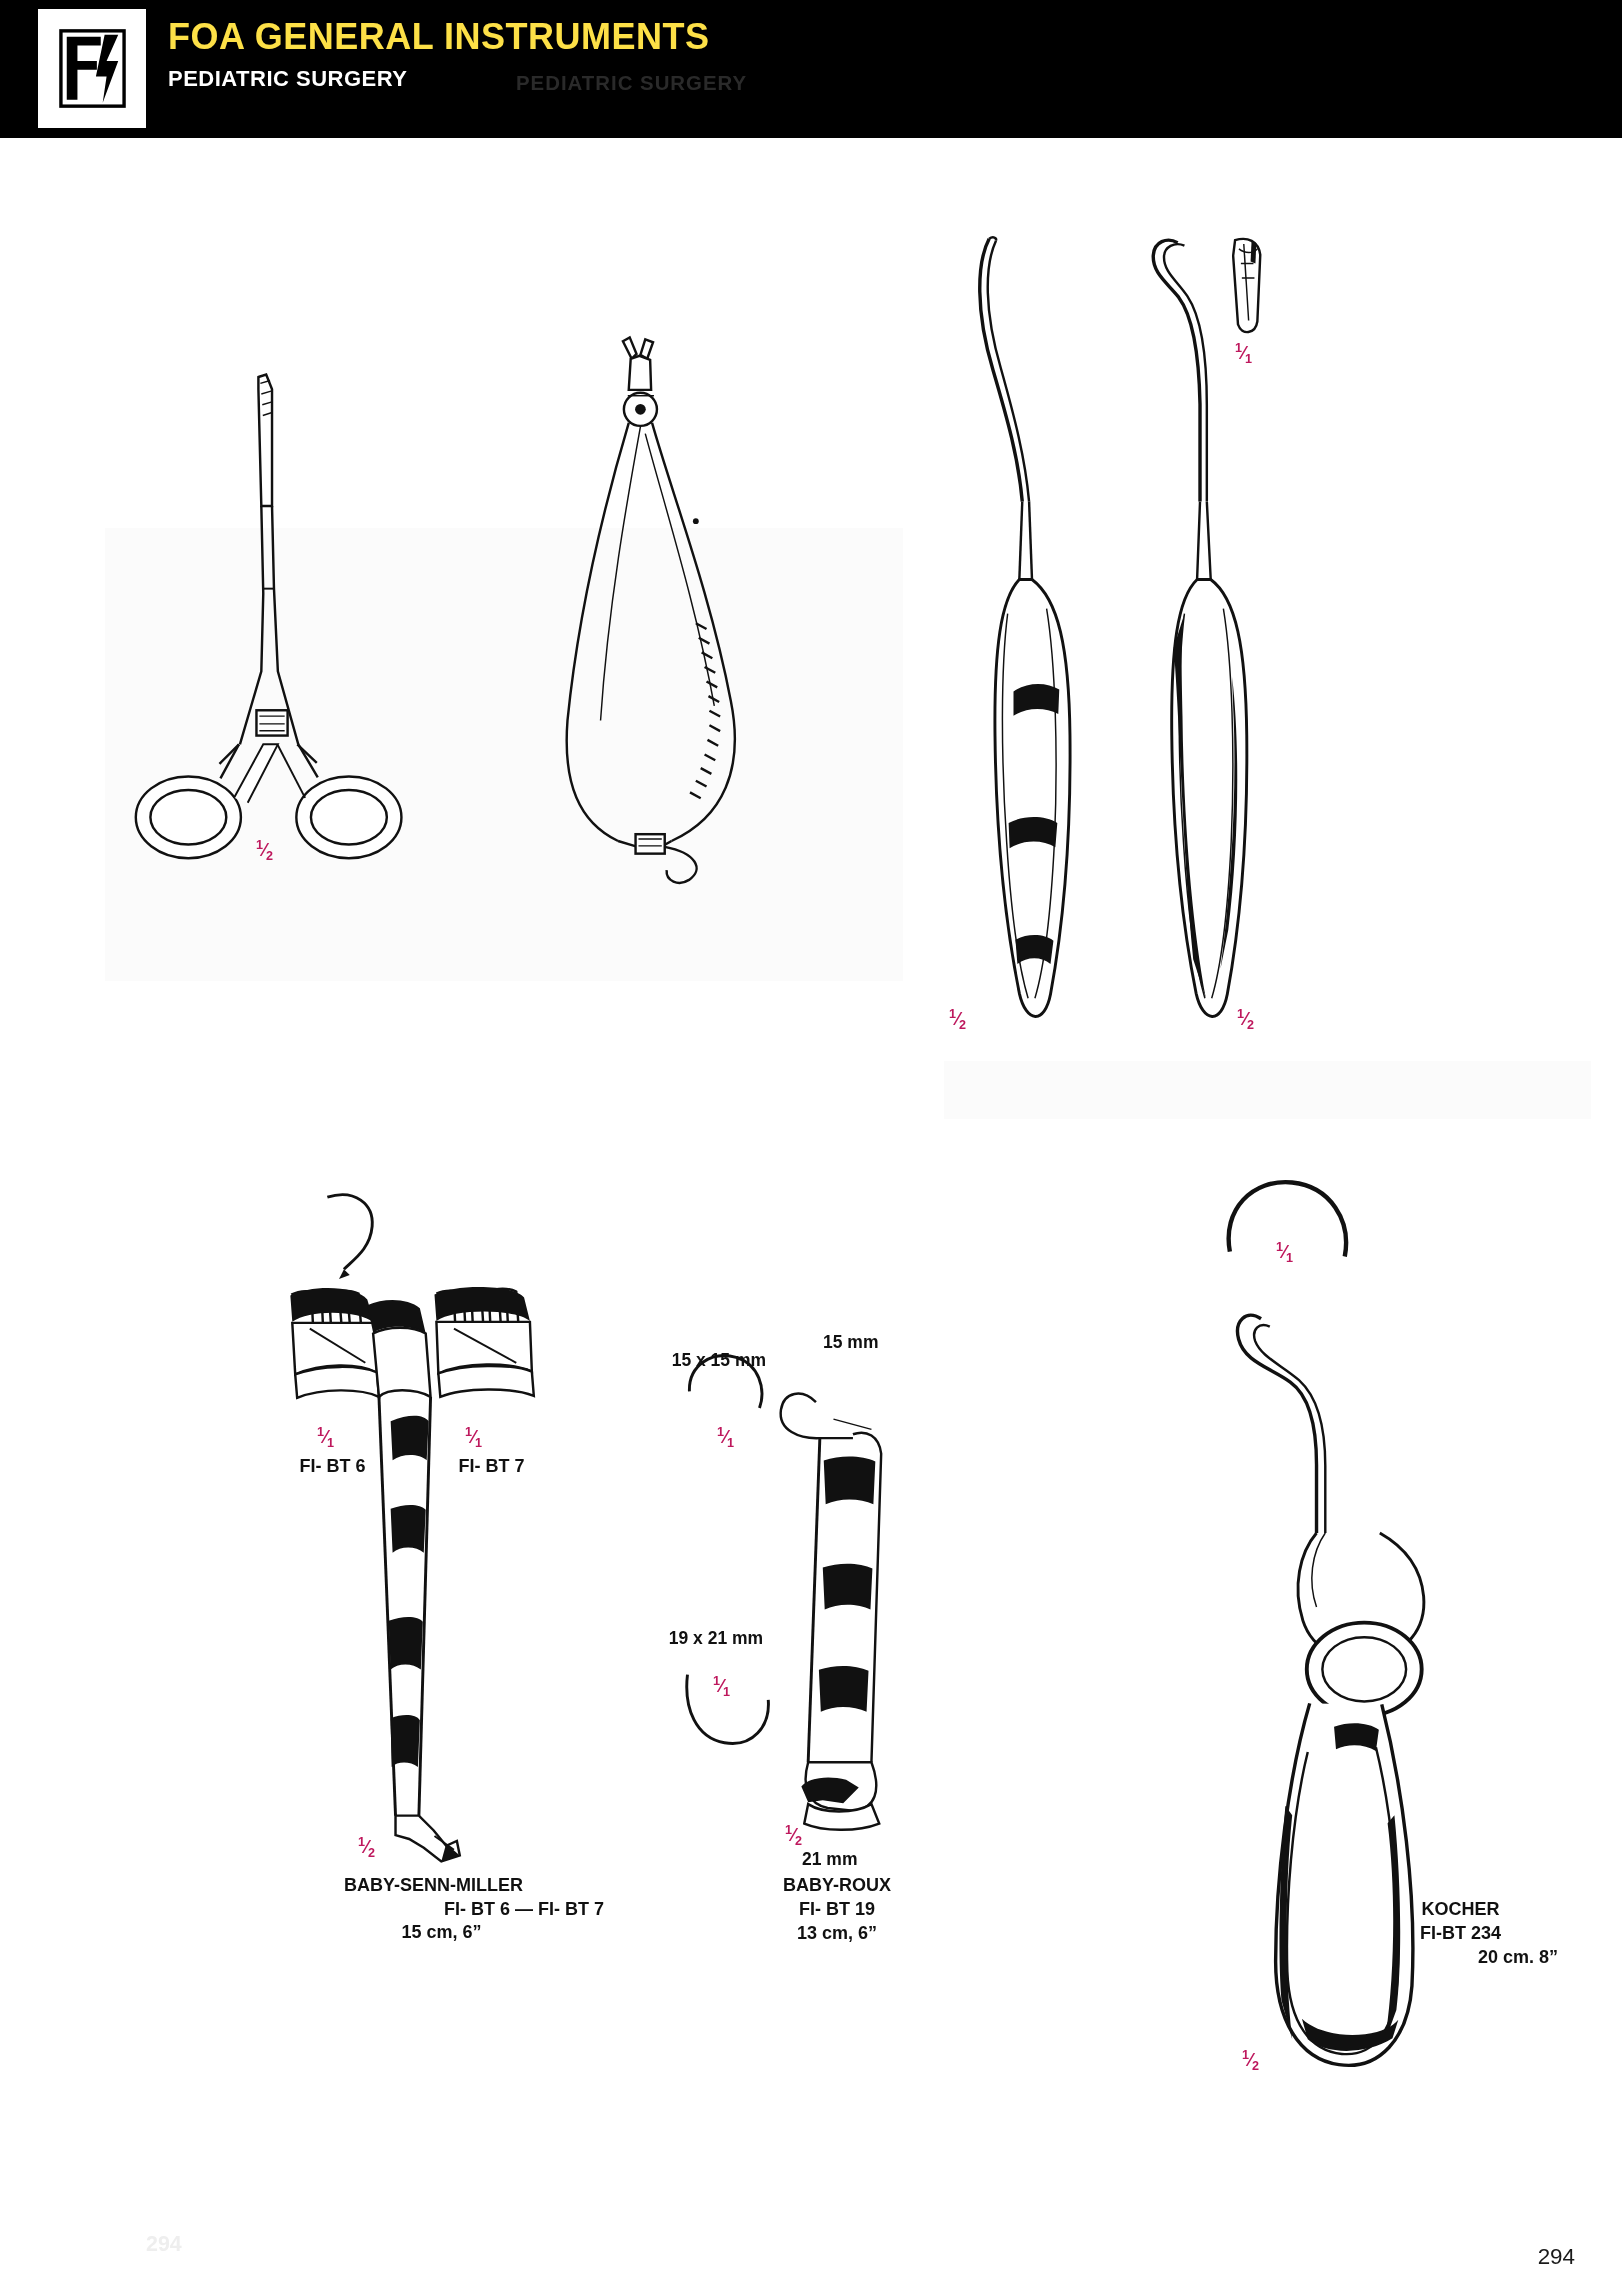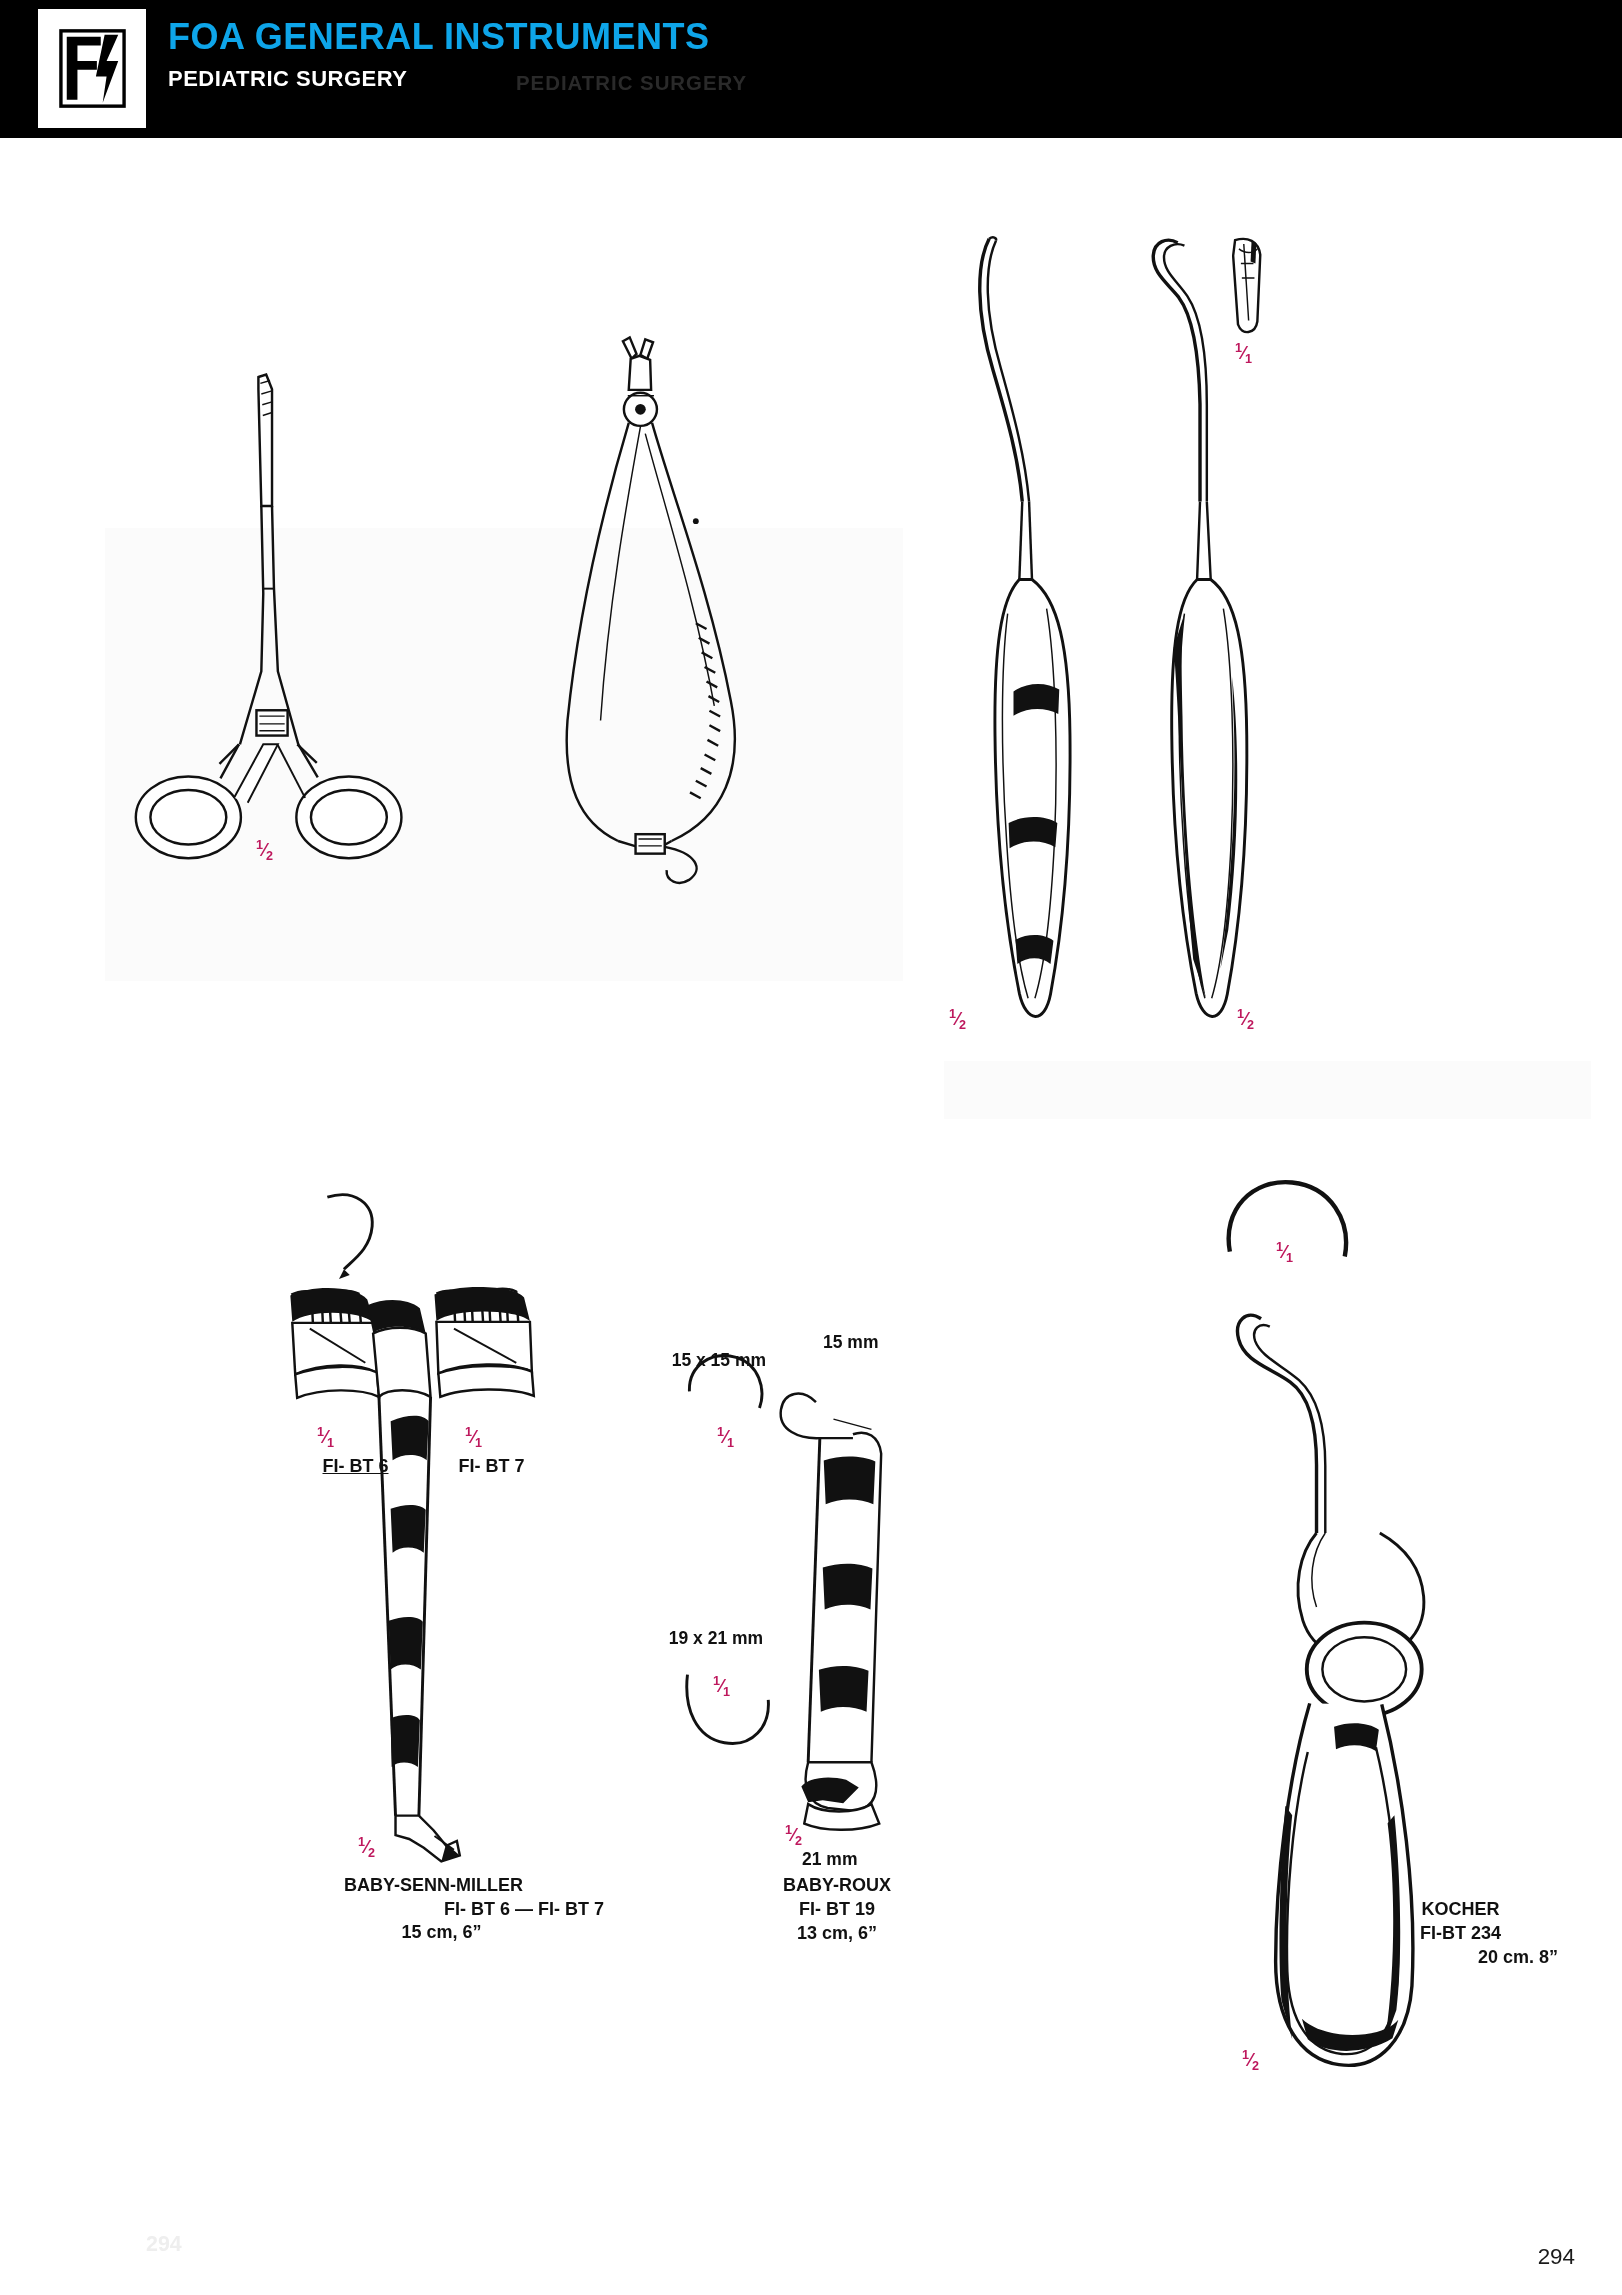--- a/index.html
+++ b/index.html
@@ -25,21 +25,21 @@
     position: absolute;
     left: 38px; top: 8.8px;
     width: 108px; height: 119px;
     background: #ffffff;
     display: flex; align-items: center; justify-content: center;
   }
   .logo-box svg { display: block; }
   .header-title {
     position: absolute;
     left: 168px; top: 18.5px;
-    color: #0ea5e9;
+    color: #fde047;
     font-size: 36px;
     font-weight: bold;
     letter-spacing: 0.5px;
     line-height: 1;
     white-space: nowrap;
   }
   .header-sub {
     position: absolute;
     left: 168px; top: 68px;
     color: #ffffff;
@@ -297,21 +297,21 @@
       <path d="M376 1388 L404 1412 L366 1424 Z" fill="#111111" stroke="none"></path>
     </g>
   </svg>
 
   <div class="scale" style="left:54px; top:258px;">
     <span class="frac"><sup>1</sup>⁄<sub>1</sub></span>
   </div>
   <div class="scale" style="left:202px; top:258px;">
     <span class="frac"><sup>1</sup>⁄<sub>1</sub></span>
   </div>
-  <div class="caption" style="left:29px; top:287px; width:127px;text-decoration:underline;">FI- BT 6</div>
+  <div class="caption" style="left:6px; top:287px; width:127px;">FI- BT 6</div>
   <div class="caption" style="left:165px; top:287px; width:127px;">FI- BT 7</div>
 
   <div class="scale" style="left:95px; top:668px;">
     <span class="frac"><sup>1</sup>⁄<sub>2</sub></span>
   </div>
 
   <div class="caption" style="left:0px; top:706px; width:341px;">BABY-SENN-MILLER</div>
   <div class="caption" style="left:0px; top:730px; width:341px;text-align:right;">FI- BT 6 — FI- BT 7</div>
   <div class="caption" style="left:8px; top:753px; width:341px;">15 cm, 6”</div>
 </div>

